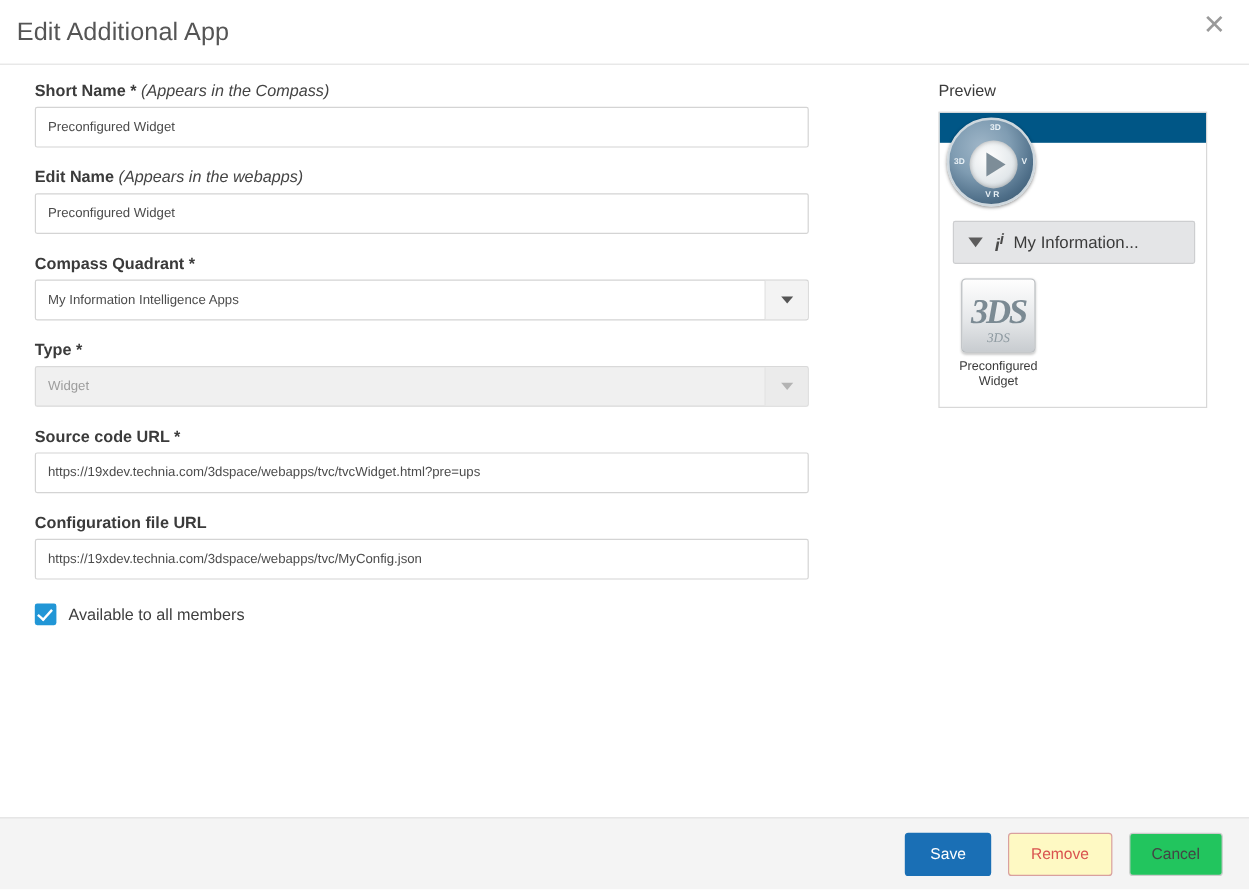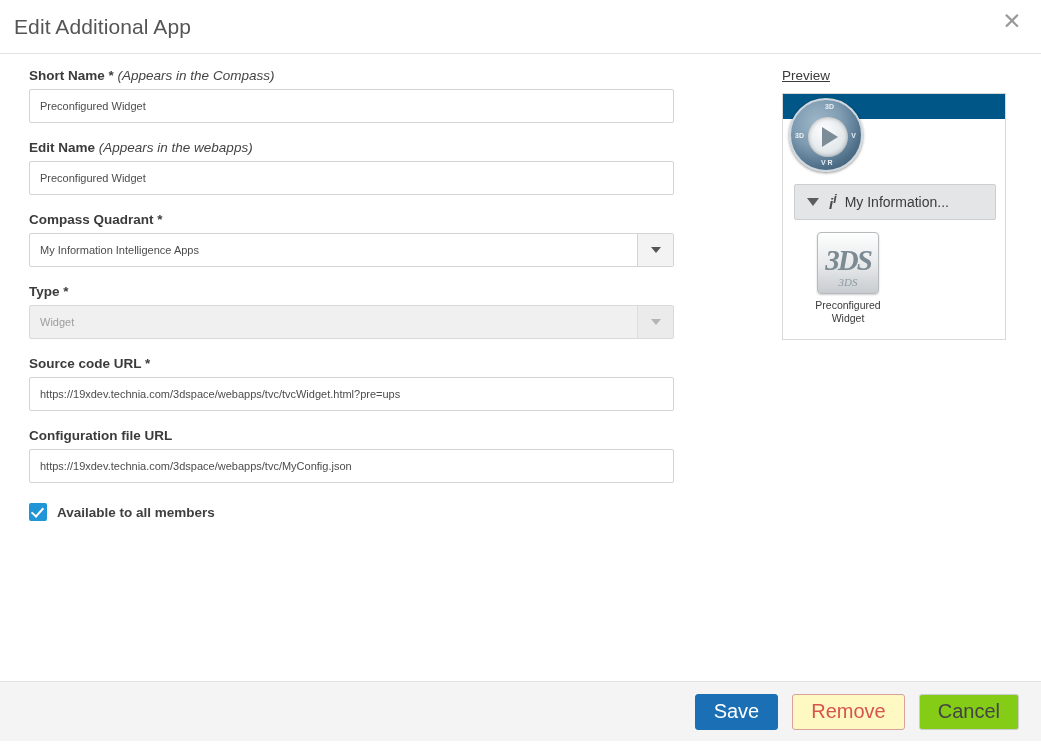--- a/index.html
+++ b/index.html
@@ -121,21 +121,20 @@
   .select-wrap.disabled .select-arrow {
     background: #ebebeb;
     border-left-color: #dedede;
   }
   .select-wrap.disabled .caret { border-top-color: #b3b3b3; }
 
   .checkbox-row {
     display: flex;
     align-items: center;
     margin-top: 20px;
-    font-weight: bold;
   }
   .checkbox {
     width: 18px; height: 18px;
     background: #2196d6;
     border-radius: 2px;
     position: relative;
     cursor: pointer;
     flex: 0 0 18px;
   }
   .checkbox:after {
@@ -155,21 +154,20 @@
   
   .preview-col {
     flex: 1 1 auto;
     padding-left: 108px;
     padding-top: 0;
   }
   .preview-title {
     font-size: 13.5px;
     color: #3b3b3b;
     margin-bottom: 8px;
-    text-decoration: underline;
   }
   .preview-box {
     width: 224px;
     height: 247px;
     border: 1px solid #d8d8d8;
     background: #fff;
     position: relative;
     overflow: hidden;
     margin-top: 10px;
   }
@@ -240,21 +238,21 @@
   }
   .preview-tab .ii {
     font-style: italic;
     font-weight: bold;
     margin-right: 8px;
     color: #4a4a4a;
     font-size: 15px;
   }
   .app-tile {
     position: absolute;
-    left: 30px; top: 138px;
+    left: 14px; top: 138px;
     width: 70px;
     text-align: center;
   }
   .app-icon {
     width: 62px; height: 62px;
     margin: 0 auto;
     background: linear-gradient(180deg,#fefefe 0%,#e6e8ea 55%,#c8ccd0 100%);
     border: 1px solid #b6babd;
     border-radius: 4px;
     position: relative;
@@ -295,41 +293,41 @@
     display: flex;
     align-items: center;
     justify-content: flex-end;
     padding-right: 22px;
     gap: 14px;
   }
   .btn {
     height: 36px;
     min-width: 72px;
     padding: 0 18px;
-    font-size: 20px;
+    font-size: 13px;
     border-radius: 3px;
     cursor: pointer;
     font-family: "Liberation Sans", sans-serif;
     border: 1px solid transparent;
     background: #fff;
   }
   .btn-primary {
     background: #1a6fb5;
     color: #fff;
     border-color: #1a6fb5;
     min-width: 72px;
   }
   .btn-danger {
     background: #fef9c3;
     color: #d9534f;
     border-color: #d9a09e;
     min-width: 84px;
   }
   .btn-default {
-    background: #84cc16;
+    background: #22c55e;
     color: #444;
     border-color: #cccccc;
     min-width: 78px;
   }
 </style>
 </head>
 <body>
 
 <div class="dialog">
 

